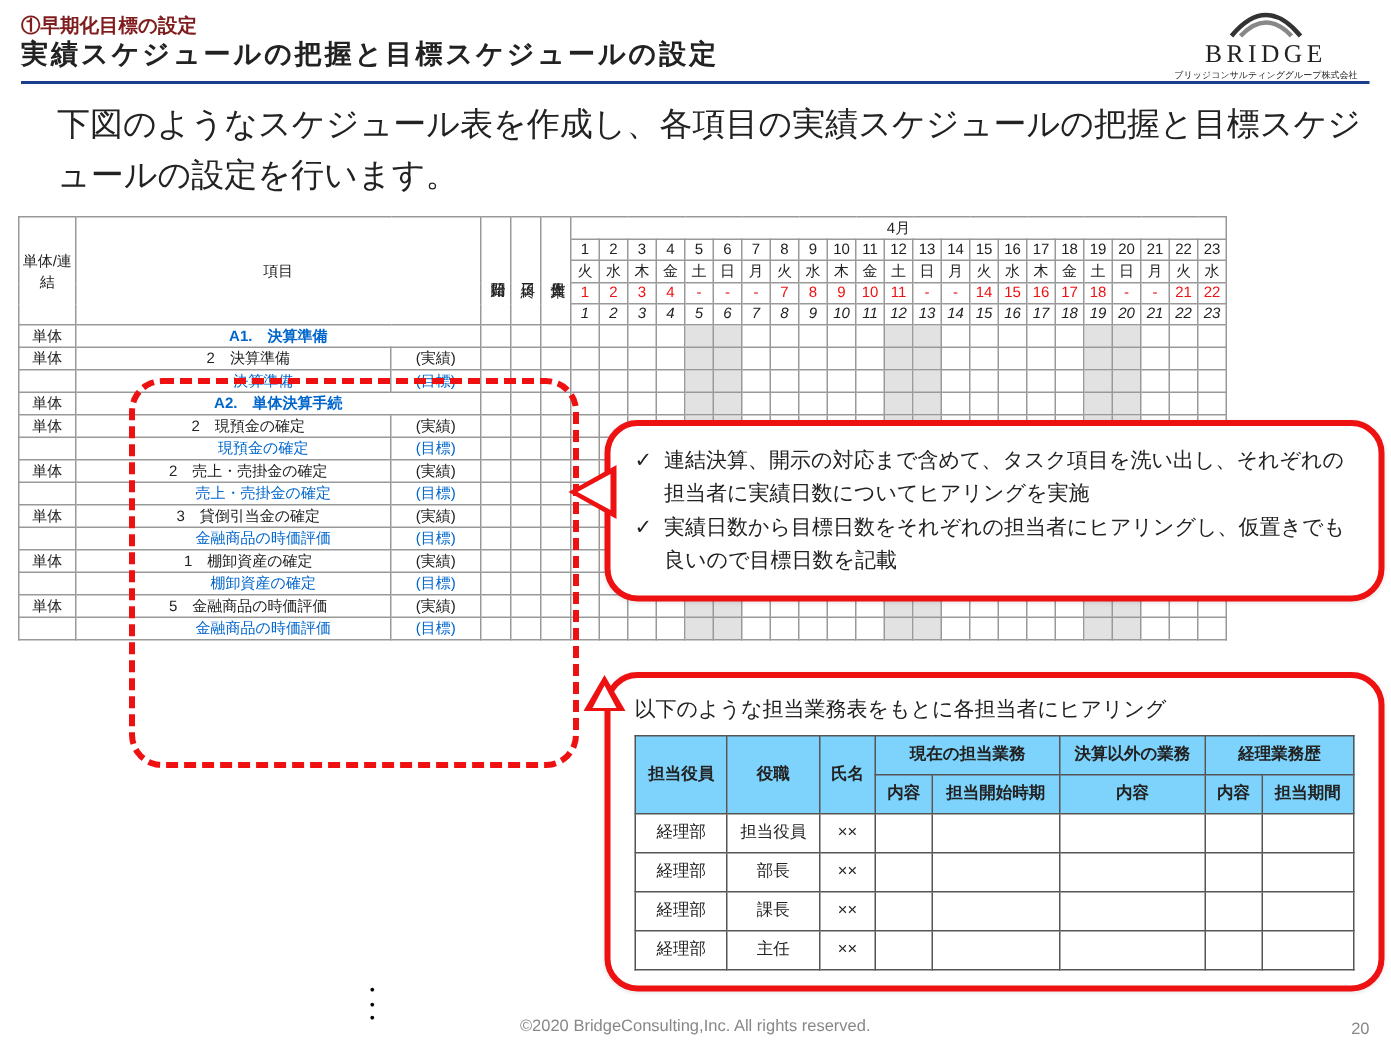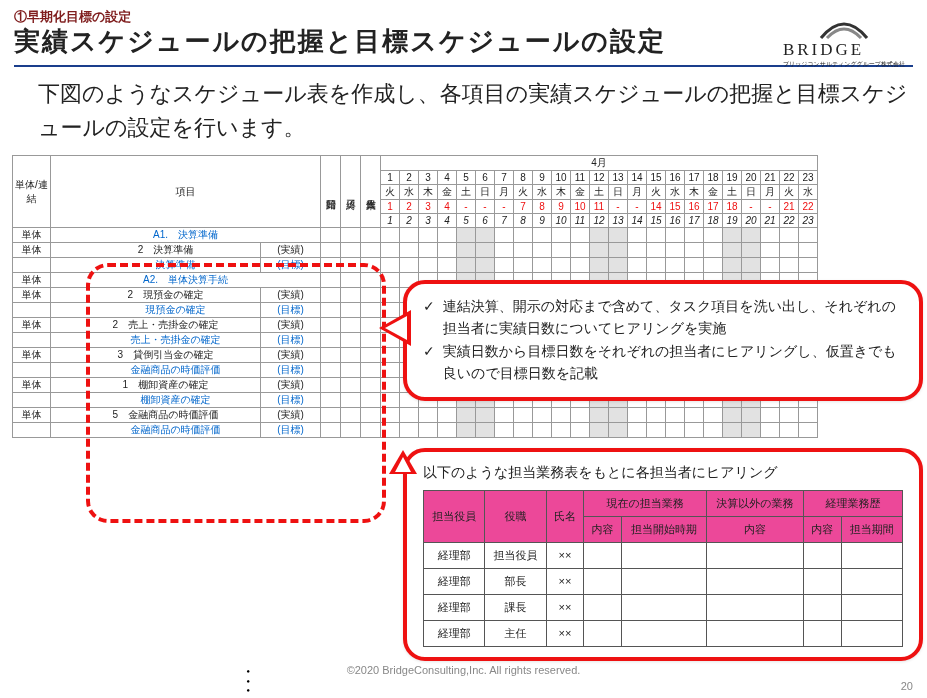--- a/index.html
+++ b/index.html
@@ -1,54 +1,54 @@
 <!DOCTYPE html>
 <html><head>
 <meta charset="utf-8">
 <style>
 html,body{margin:0;padding:0;font-family:"Meiryo","Hiragino Sans",sans-serif;background:#fff;color:#222}
 .slide{width:927px;height:698px;position:relative;box-sizing:border-box;padding:8px 14px 0 14px}
 .rule{border-bottom:2px solid #1a3e8c;margin:6px 0 10px 0}
 .pre-title{font-size:13px;font-weight:bold;color:#7f1d1d}
-.title{font-size:26px;font-weight:bold;letter-spacing:2px;margin-top:-2px}
-.logo{position:absolute;right:22px;top:18px;font-family:"Times New Roman",serif}
+.title{font-size:18px;font-weight:bold;letter-spacing:2px;margin-top:-2px}
+.logo{position:absolute;right:22px;top:4px;text-align:center;font-family:"Times New Roman",serif}
 .logo .mark{width:50px;height:22px;position:relative;margin:0 auto}
 .logo .mark svg{position:absolute;left:0;top:0}
 .logo .txt{font-size:17px;letter-spacing:3px}
 .logo .sub{font-size:6px;letter-spacing:0}
 .intro{font-size:22px;margin:4px 0 10px 24px;line-height:1.55}
 .sheet{position:relative;margin-left:-2px}
 table.sched{border-collapse:collapse;font-size:10px;table-layout:fixed}
 table.sched th,table.sched td{border:1px solid #999;padding:0;text-align:center;height:14px;box-sizing:border-box;overflow:hidden}
 table.sched th{background:#fff;font-weight:normal}
 th.vtxt{writing-mode:vertical-rl;text-orientation:upright;padding:6px 0}
 .col-item{width:210px}
 .col-se{width:20px}
 .col-d{width:19px}
 .sat{background:#e2e2e2}
 .red{color:#e11}
 .blue{color:#06c}
 .ital{font-style:italic}
 td.l{text-align:left;padding-left:4px}
-td.cat{text-align:left;padding-left:4px;color:#06c;font-weight:normal}
+td.cat{text-align:left;padding-left:4px;color:#06c;font-weight:bold}
 .dashbox{position:absolute;left:74px;top:108px;width:292px;height:252px;border:4px dashed #e11;border-radius:22px;background:transparent;pointer-events:none}
 .callout{position:absolute;border:4px solid #e11;border-radius:22px;background:#fff;padding:10px 16px;font-size:14px;line-height:1.55;box-shadow:0 1px 3px rgba(0,0,0,.1)}
 .call1{right:4px;top:280px;width:480px}
 .call2{right:4px;top:448px;width:480px}
 .arrow{position:absolute;width:0;height:0}
 .arrow1{left:-28px;top:26px;border-top:18px solid transparent;border-bottom:18px solid transparent;border-right:32px solid #e11}
 .arrow1::after{content:"";position:absolute;left:6px;top:-12px;border-top:12px solid transparent;border-bottom:12px solid transparent;border-right:22px solid #fff}
 .arrow2{left:-18px;top:-2px;border-left:14px solid transparent;border-right:14px solid transparent;border-bottom:24px solid #e11}
 .arrow2::after{content:"";position:absolute;left:-8px;top:7px;border-left:8px solid transparent;border-right:8px solid transparent;border-bottom:15px solid #fff}
 .bullet{display:flex;gap:8px;margin:2px 0}
 .bullet .ck{flex:0 0 auto}
 table.inner{border-collapse:collapse;width:100%;font-size:11px;margin-top:6px}
 table.inner th,table.inner td{border:1px solid #555;padding:4px 6px;text-align:center}
-table.inner th{background:#ec4899;font-weight:normal}
-.copy{position:absolute;left:0;right:0;bottom:22px;text-align:center;font-size:11px;color:#888}
+table.inner th{background:#7dd3fc;font-weight:bold}
+.copy{position:absolute;left:0;right:0;bottom:8px;text-align:center;font-size:11px;color:#888}
 .page-num{position:absolute;right:14px;bottom:6px;font-size:11px;color:#888}
 .dots{position:absolute;left:228px;top:512px;font-size:16px;line-height:.6;color:#000;letter-spacing:0}
 .dots div{margin:0}
 </style>
 </head>
 <body>
 
 <div class="slide">
   <div class="logo">
     <div class="mark">

